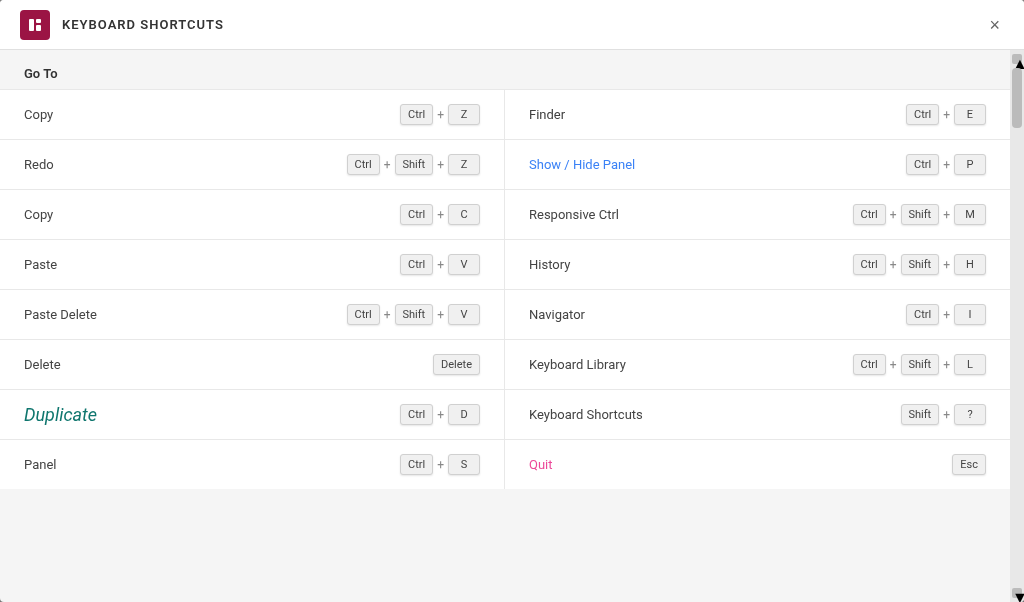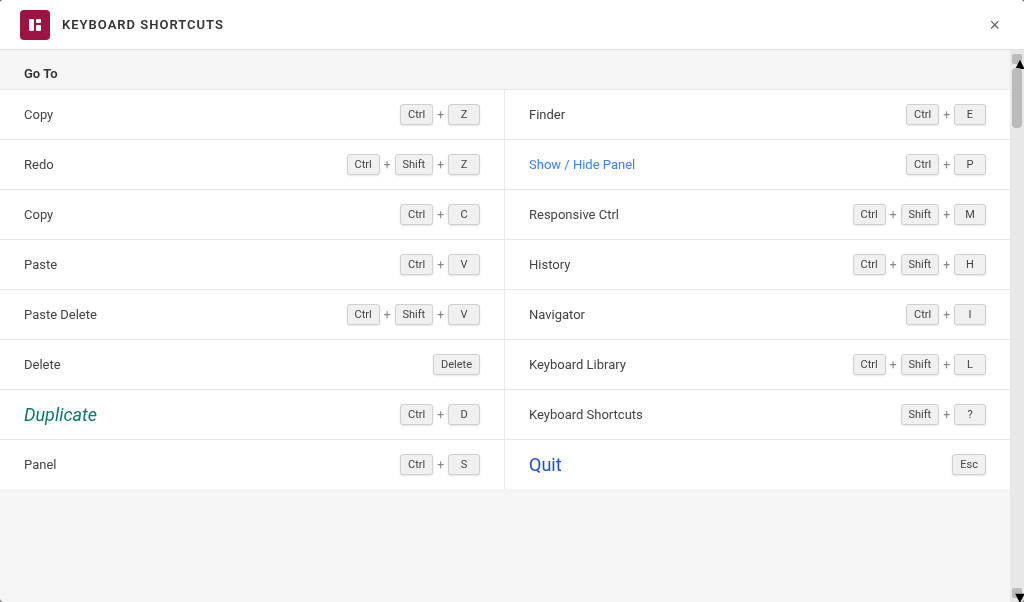--- a/index.html
+++ b/index.html
@@ -273,21 +273,21 @@
           <div style="display: grid; grid-template-columns: 1fr 1fr; background: rgb(255, 255, 255); border-top: 1px solid rgb(232, 232, 232);">
             <div style="display: flex; align-items: center; justify-content: space-between; padding: 14px 24px; border-right: 1px solid rgb(232, 232, 232);">
               <span style="font-size: 13px; color: rgb(68, 68, 68);">Panel</span>
               <div style="display: flex; align-items: center; gap: 4px;">
                 <span style="background: rgb(240, 240, 240); border: 1px solid rgb(208, 208, 208); border-radius: 3px; padding: 3px 7px; font-size: 11px; color: rgb(68, 68, 68); min-width: 32px; text-align: center; box-shadow: rgba(0, 0, 0, 0.1) 0px 1px 2px;">Ctrl</span>
                 <span style="color: rgb(136, 136, 136); font-size: 12px;">+</span>
                 <span style="background: rgb(240, 240, 240); border: 1px solid rgb(208, 208, 208); border-radius: 3px; padding: 3px 7px; font-size: 11px; color: rgb(68, 68, 68); min-width: 32px; text-align: center; box-shadow: rgba(0, 0, 0, 0.1) 0px 1px 2px;">S</span>
               </div>
             </div>
             <div style="display: flex; align-items: center; justify-content: space-between; padding: 14px 24px;">
-              <span style="font-size: 18px; color: #1d4ed8;">Quit</span>
+              <span style="font-size: 13px; color: #ec4899;">Quit</span>
               <div style="display: flex; align-items: center; gap: 4px;">
                 <span style="background: rgb(240, 240, 240); border: 1px solid rgb(208, 208, 208); border-radius: 3px; padding: 3px 7px; font-size: 11px; color: rgb(68, 68, 68); min-width: 32px; text-align: center; box-shadow: rgba(0, 0, 0, 0.1) 0px 1px 2px;">Esc</span>
               </div>
             </div>
           </div>
         </div>
     </div>
 
     <div class="scrollbar-track">
       <div class="scrollbar-thumb-up">▲</div>

